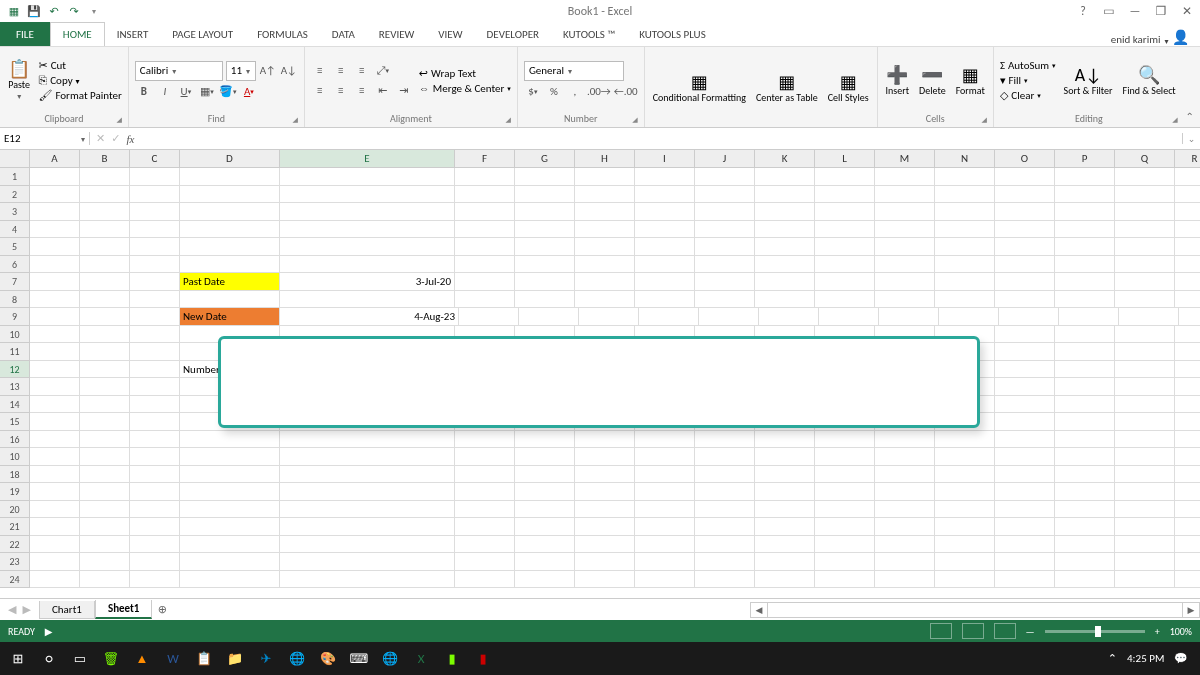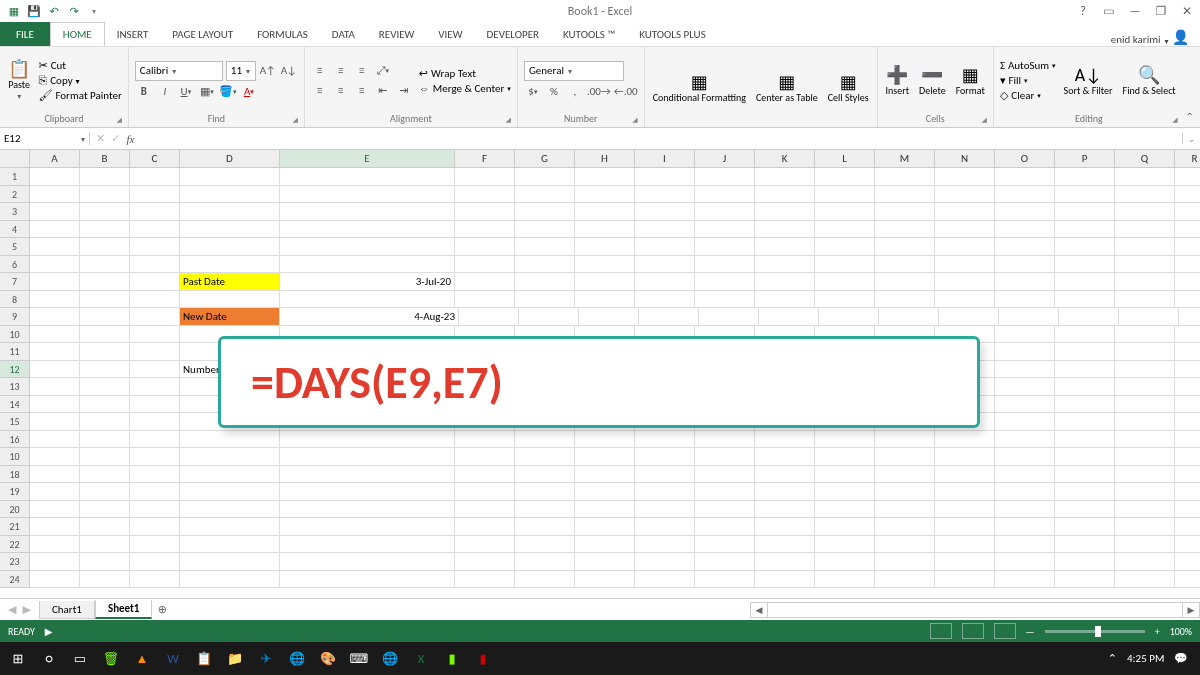--- a/index.html
+++ b/index.html
@@ -848,21 +848,20 @@
         <div class="cell" style="width: 60px;"></div>
         <div class="cell" style="width: 60px;"></div>
         <div class="cell" style="width: 60px;"></div>
         <div class="cell" style="width: 60px;"></div>
         <div class="cell" style="width: 40px;"></div>
       </div>
     </div>
   <div class="cursor-cross" style="left:345px; top:227px">✚</div>
 
   <div class="callout">
-    <span class="t2">=DAYS(E9,E7)</span>
   </div>
 </div>
 
 <div class="sheetbar">
   <div class="nav">
       <span>◀</span>
       <span>▶</span>
     </div>
   <div class="tab">Chart1</div>
   <div class="tab active">Sheet1</div>

